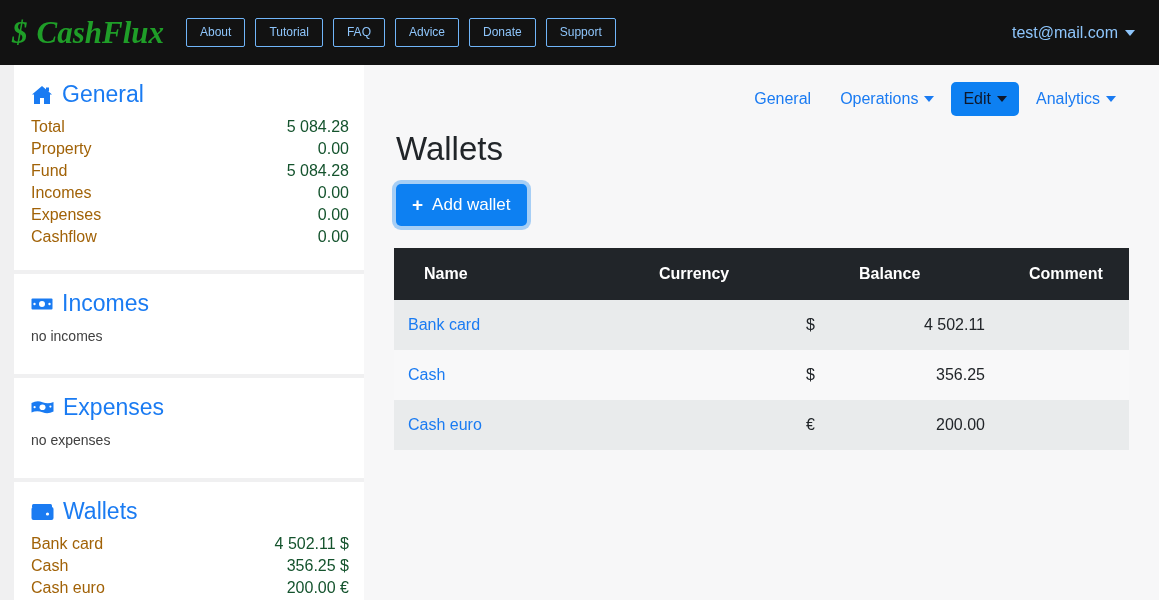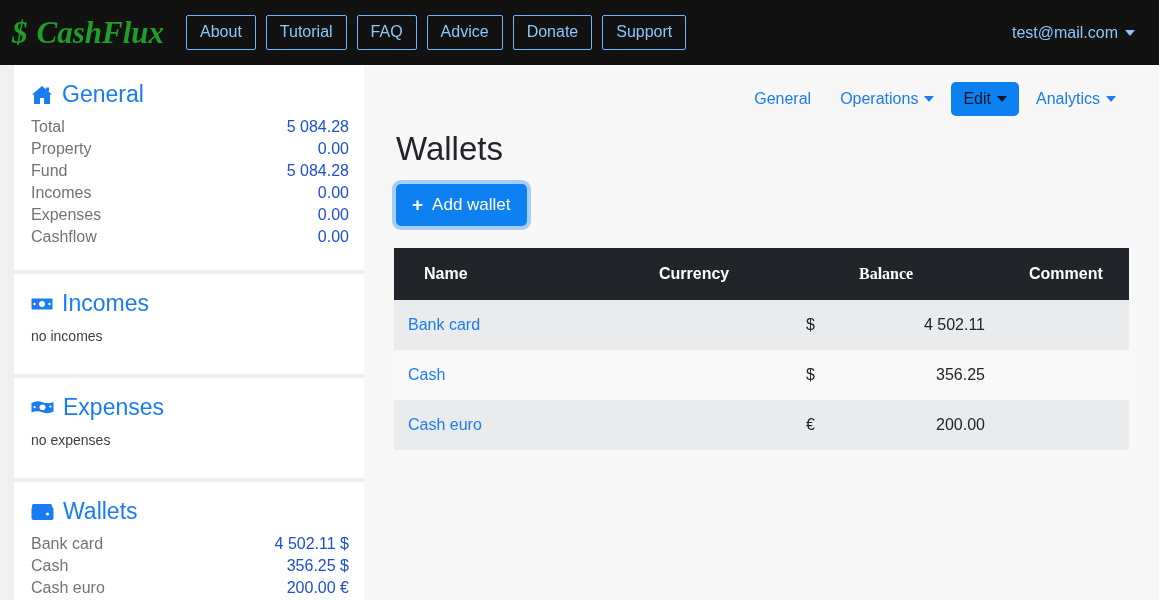--- a/index.html
+++ b/index.html
@@ -32,21 +32,21 @@
     color: #1f9e28;
     margin-right: 22px;
     white-space: nowrap;
   }
   .brand .dollar { font-family: "Liberation Serif", serif; font-size: 31px; }
   .nav-links { display: flex; align-items: center; gap: 10px; }
   .nav-btn {
     border: 1px solid #70b5f9;
     color: #8ec5fb;
     background: transparent;
-    font-size: 16px;
+    font-size: 12px;
     font-family: "Liberation Sans", sans-serif;
     padding: 6px 13px 7px;
     line-height: 1.2;
     cursor: pointer;
     border-radius: 2px;
     white-space: nowrap;
   }
   .navbar-right {
     margin-left: auto;
     display: flex;
@@ -92,22 +92,22 @@
     font-weight: normal;
   }
   .card-title svg { display: block; flex: 0 0 auto; }
   .kv {
     display: flex;
     justify-content: space-between;
     font-size: 16px;
     line-height: 22px;
     padding: 0 0 0 2px;
   }
-  .kv .k { color: #737373; }
-  .kv .v { color: #1d4ed8; text-align: right; }
+  .kv .k { color: #a16207; }
+  .kv .v { color: #14532d; text-align: right; }
   .empty-note {
     font-size: 14px;
     padding: 3px 0 0 2px;
     color: #404040;
   }
   .card.incomes, .card.expenses { padding-bottom: 30px; }
   .card.general { padding-bottom: 22px; }
   .card.wallets { padding-bottom: 28px; }
 
   
@@ -185,21 +185,21 @@
     font-size: 16px;
     padding: 16px 14px;
     color: #212529;
     border: none;
   }
   table.wallets-table tbody tr:nth-child(odd) { background: #e9ebec; }
   table.wallets-table tbody tr:nth-child(even) { background: #f8f8f9; }
   .cell-link { color: #1a7bf2; cursor: pointer; }
   .col-name { width: 235px; }
   .col-currency { width: 200px; }
-  .col-balance { width: 170px; font-family: Liberation Serif, serif; }
+  .col-balance { width: 170px; }
   .col-comment { width: 130px; }
   td.num { text-align: right; }
 </style>
 </head>
 <body>
 
 <div class="navbar">
   <div class="brand">
     <span class="dollar">$</span>
     <span>CashFlux</span>

